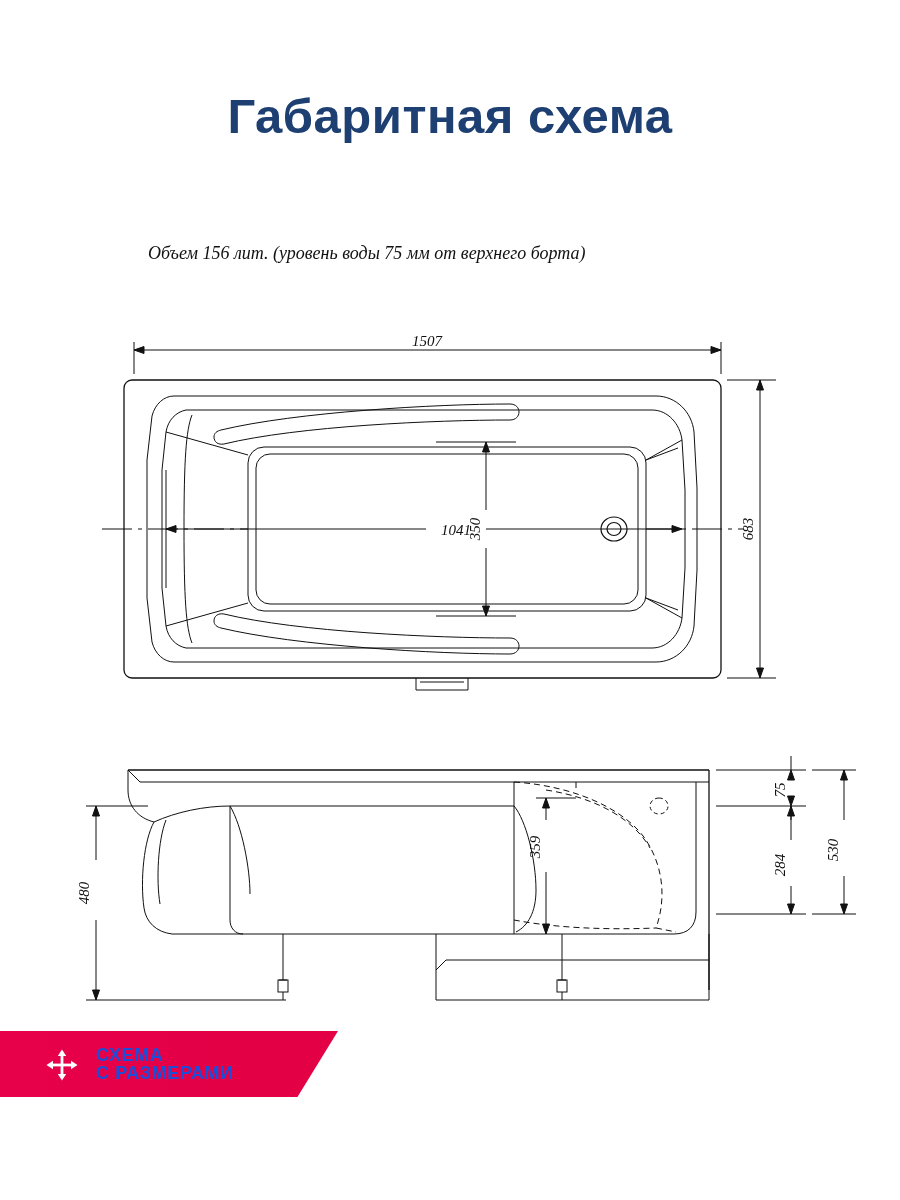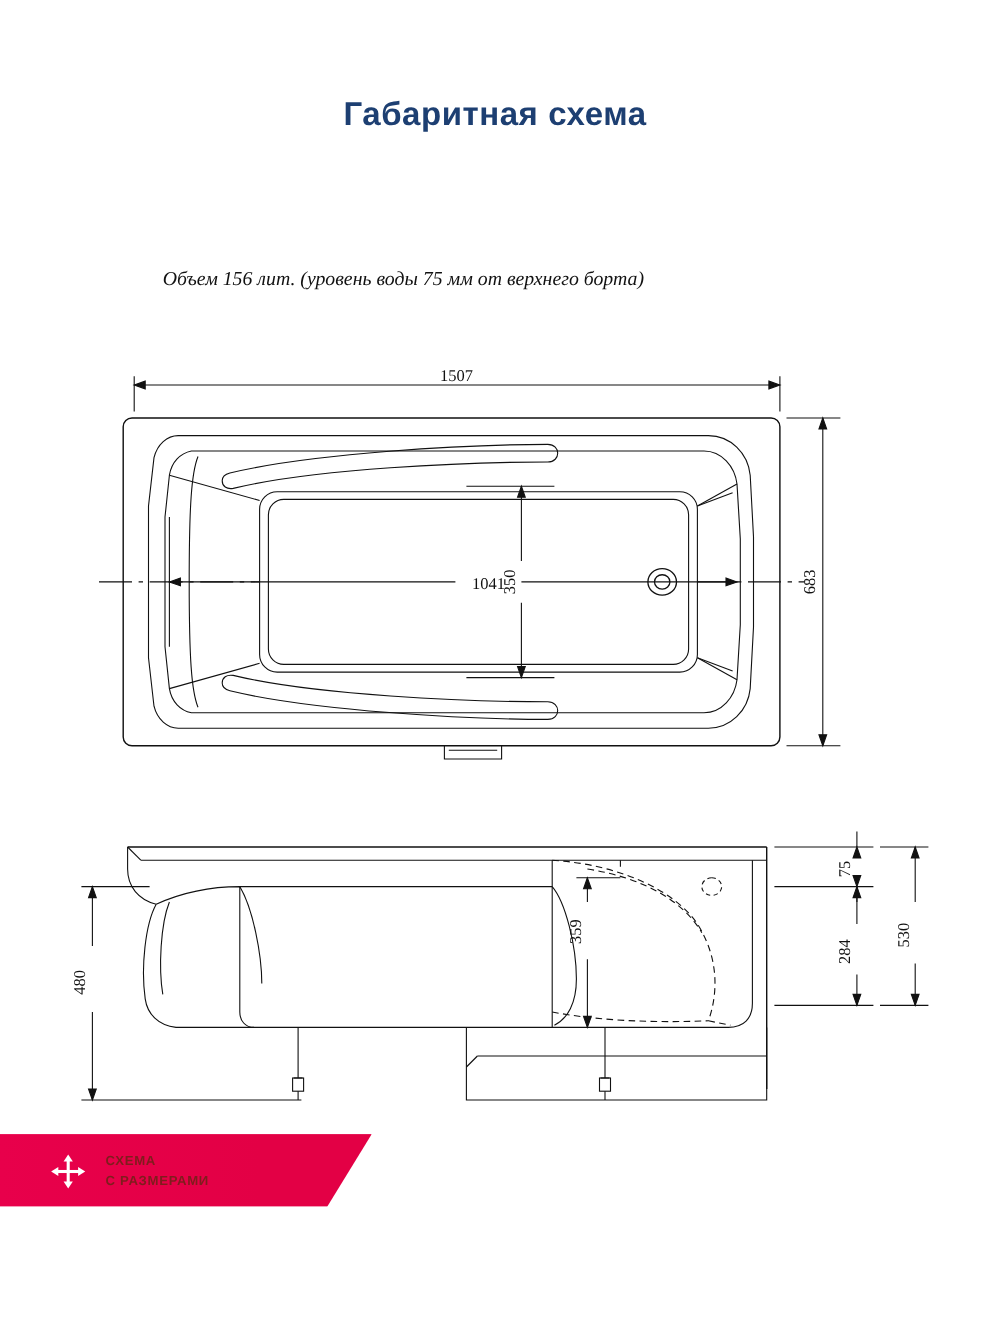--- a/index.html
+++ b/index.html
@@ -21,21 +21,21 @@
     background: #ffffff;
   }
 
   
   .title {
     position: absolute;
     top: 88px;
     left: 0;
     width: 900px;
     text-align: center;
-    font-size: 30px;
+    font-size: 49px;
     font-weight: bold;
     color: #1d3f72;
     letter-spacing: 0.5px;
   }
 
   
   .subtitle {
     position: absolute;
     top: 243px;
     left: 148px;
@@ -43,23 +43,24 @@
     font-style: italic;
     font-size: 18px;
     color: #111111;
     white-space: nowrap;
   }
 
   
   .drawing {
     position: absolute;
     top: 320px;
-    left: 4px;
+    left: 16px;
     width: 746px;
     height: 720px;
+    font-style: italic;
   }
   .drawing svg { display: block; }
   .badge-bg {
     position: absolute;
     left: 0;
     top: 1031px;
     width: 338px;
     height: 66px;
     background: #e4003a;
     background: linear-gradient(90deg, #e8004b 0%, #e30045 70%, #e30045 100%);
@@ -69,22 +70,22 @@
     position: absolute;
     left: 46px;
     top: 1049px;
     width: 32px;
     height: 32px;
   }
   .badge-text {
     position: absolute;
     left: 96px;
     top: 1046px;
-    color: #7f1d1d;
-    font-size: 12px;
+    color: #1d4ed8;
+    font-size: 18px;
     font-weight: bold;
     line-height: 18px;
     letter-spacing: 0.6px;
   }
   .badge-text div { white-space: nowrap; }
 
   .dim-label {
     font-family: "Liberation Serif", serif;
     font-size: 15px;
     fill: #111111;

